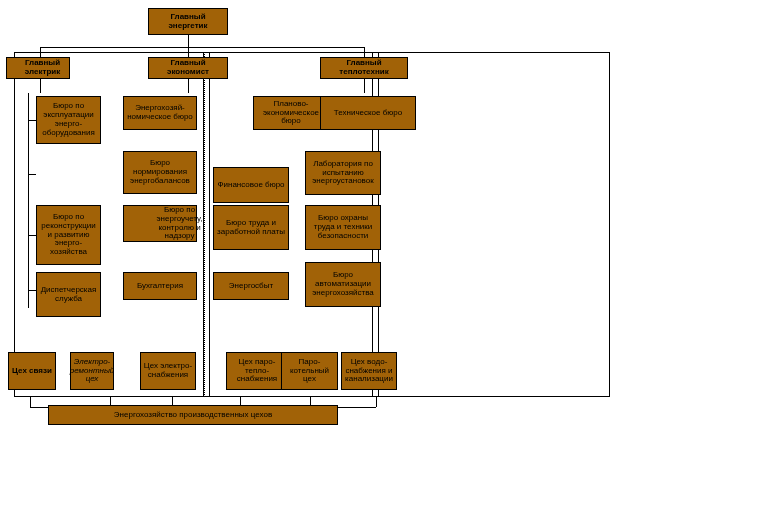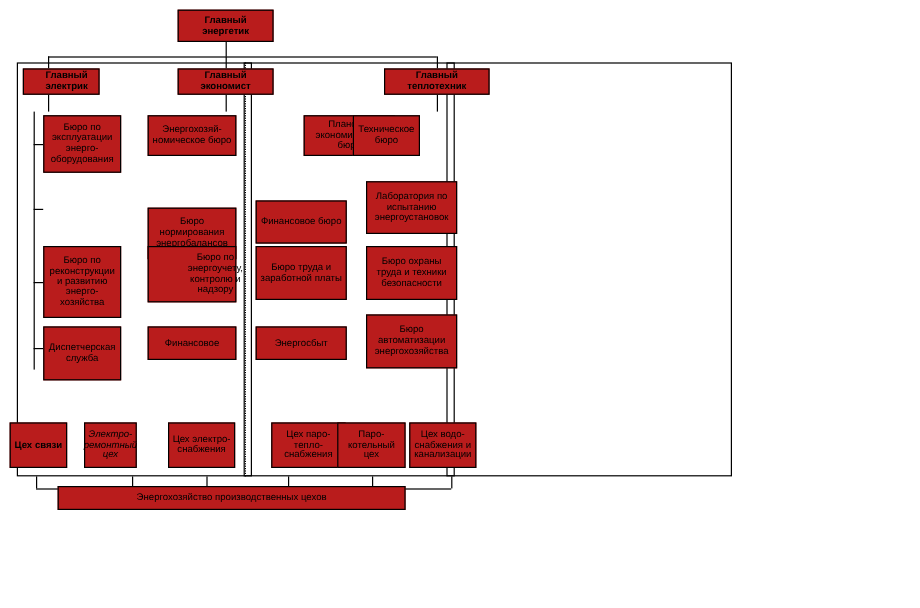--- a/index.html
+++ b/index.html
@@ -16,21 +16,21 @@
   }
   #chart {
     position: relative;
     width: 767px;
     height: 507px;
   }
   .node {
     position: absolute;
     box-sizing: border-box;
     border: 1px solid #000000;
-    background: #b91c1c;
+    background: #a16207;
     display: flex;
     align-items: center;
     justify-content: center;
     text-align: center;
     font-size: 8px;
     line-height: 1.12;
     font-weight: bold;
     padding: 1px 2px;
     z-index: 3;
   }
@@ -85,41 +85,41 @@
 
   <div class="dashed-v" style="left:204px; top:52px; height:345px;"></div>
 
   <div class="line h" style="left:28px; top:120px; width:8px;"></div>
   <div class="line h" style="left:28px; top:174px; width:8px;"></div>
   <div class="line h" style="left:28px; top:235px; width:8px;"></div>
   <div class="line h" style="left:28px; top:290px; width:8px;"></div>
 
   <div class="node" style="left:148px; top:8px; width:80px; height:27px;">Главный энергетик</div>
 
-  <div class="node" style="left:19px; top:57px; width:64px; height:22px;padding-left:11px;">Главный электрик</div>
+  <div class="node" style="left:6px; top:57px; width:64px; height:22px;padding-left:11px;">Главный электрик</div>
 
   <div class="node" style="left:148px; top:57px; width:80px; height:22px;">Главный экономист</div>
 
   <div class="node" style="left:320px; top:57px; width:88px; height:22px;">Главный теплотехник</div>
 
   <div class="node thin" style="left:36px; top:96px; width:65px; height:48px;">Бюро по эксплуатации энерго-оборудования</div>
   <div class="node thin" style="left:36px; top:205px; width:65px; height:60px;">Бюро по реконструкции и развитию энерго-хозяйства</div>
   <div class="node thin" style="left:36px; top:272px; width:65px; height:45px;">Диспетчерская служба</div>
 
   <div class="node thin" style="left:123px; top:96px; width:74px; height:34px;">Энергохозяй-номическое бюро</div>
-  <div class="node thin" style="left:123px; top:151px; width:74px; height:43px;margin-top:22px;">Бюро нормирования энергобалансов</div>
-  <div class="node thin" style="left:123px; top:205px; width:74px; height:47px;padding-left:41px;">Бюро по энергоучету, контролю и надзору</div>
-  <div class="node thin" style="left:123px; top:272px; width:74px; height:28px;">Финансовое</div>
+  <div class="node thin" style="left:123px; top:151px; width:74px; height:43px;">Бюро нормирования энергобалансов</div>
+  <div class="node thin" style="left:123px; top:205px; width:74px; height:37px;padding-left:41px;">Бюро по энергоучету, контролю и надзору</div>
+  <div class="node thin" style="left:123px; top:272px; width:74px; height:28px;">Бухгалтерия</div>
 
   <div class="node thin" style="left:213px; top:96px; width:76px; height:34px;margin-left:40px;">Планово-экономическое бюро</div>
   <div class="node thin" style="left:213px; top:151px; width:76px; height:36px;margin-top:16px;">Финансовое бюро</div>
   <div class="node thin" style="left:213px; top:272px; width:76px; height:28px;">Энергосбыт</div>
   <div class="node thin" style="left:213px; top:205px; width:76px; height:45px;">Бюро труда и заработной платы</div>
 
-  <div class="node thin" style="left:294px; top:96px; width:56px; height:34px;">Техническое бюро</div>
+  <div class="node thin" style="left:320px; top:96px; width:96px; height:34px;">Техническое бюро</div>
   <div class="node thin" style="left:305px; top:151px; width:76px; height:44px;">Лаборатория по испытанию энергоустановок</div>
   <div class="node thin" style="left:305px; top:205px; width:76px; height:45px;">Бюро охраны труда и техники безопасности</div>
   <div class="node thin" style="left:305px; top:262px; width:76px; height:45px;">Бюро автоматизации энергохозяйства</div>
 
   <div class="line v" style="left:30px; top:397px; height:10px;"></div>
   <div class="line v" style="left:110px; top:397px; height:10px;"></div>
   <div class="line v" style="left:172px; top:397px; height:10px;"></div>
   <div class="line v" style="left:240px; top:397px; height:10px;"></div>
   <div class="line v" style="left:310px; top:397px; height:10px;"></div>
   <div class="line v" style="left:376px; top:397px; height:10px;"></div>

